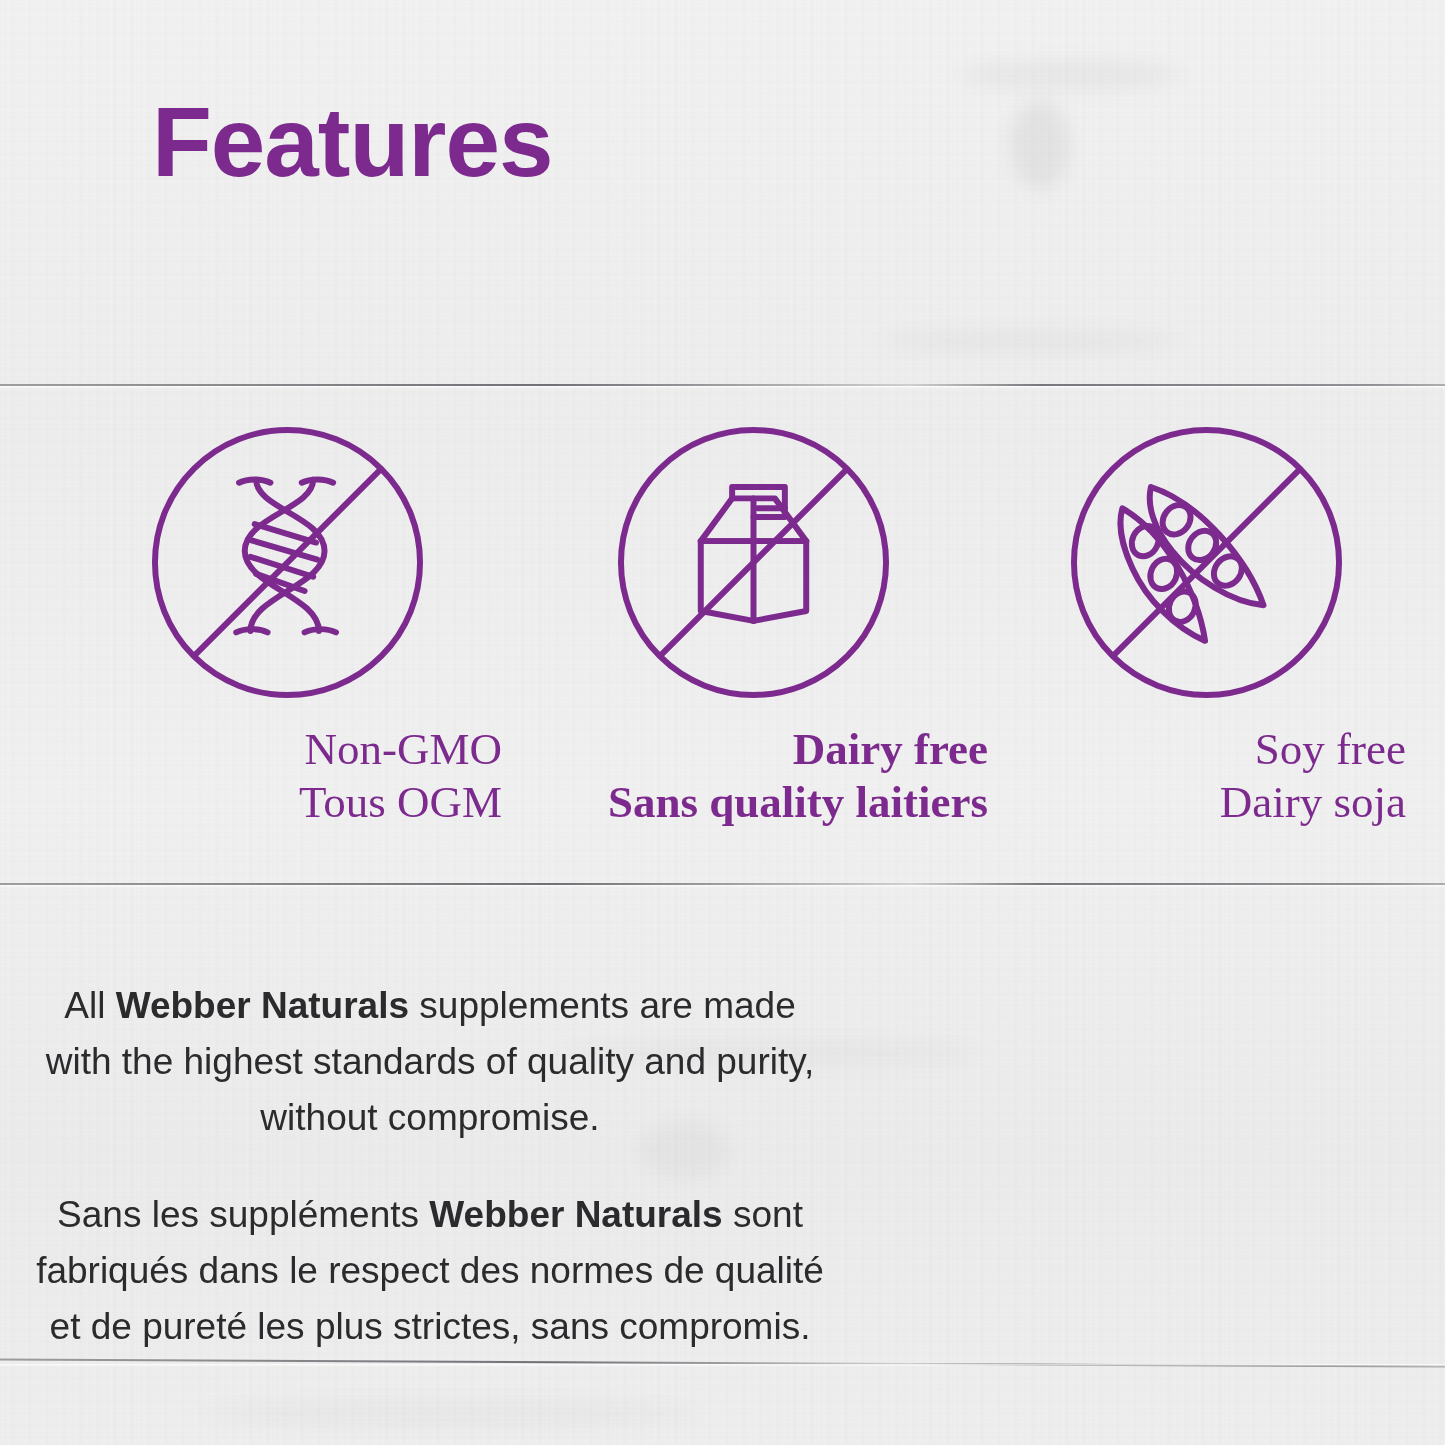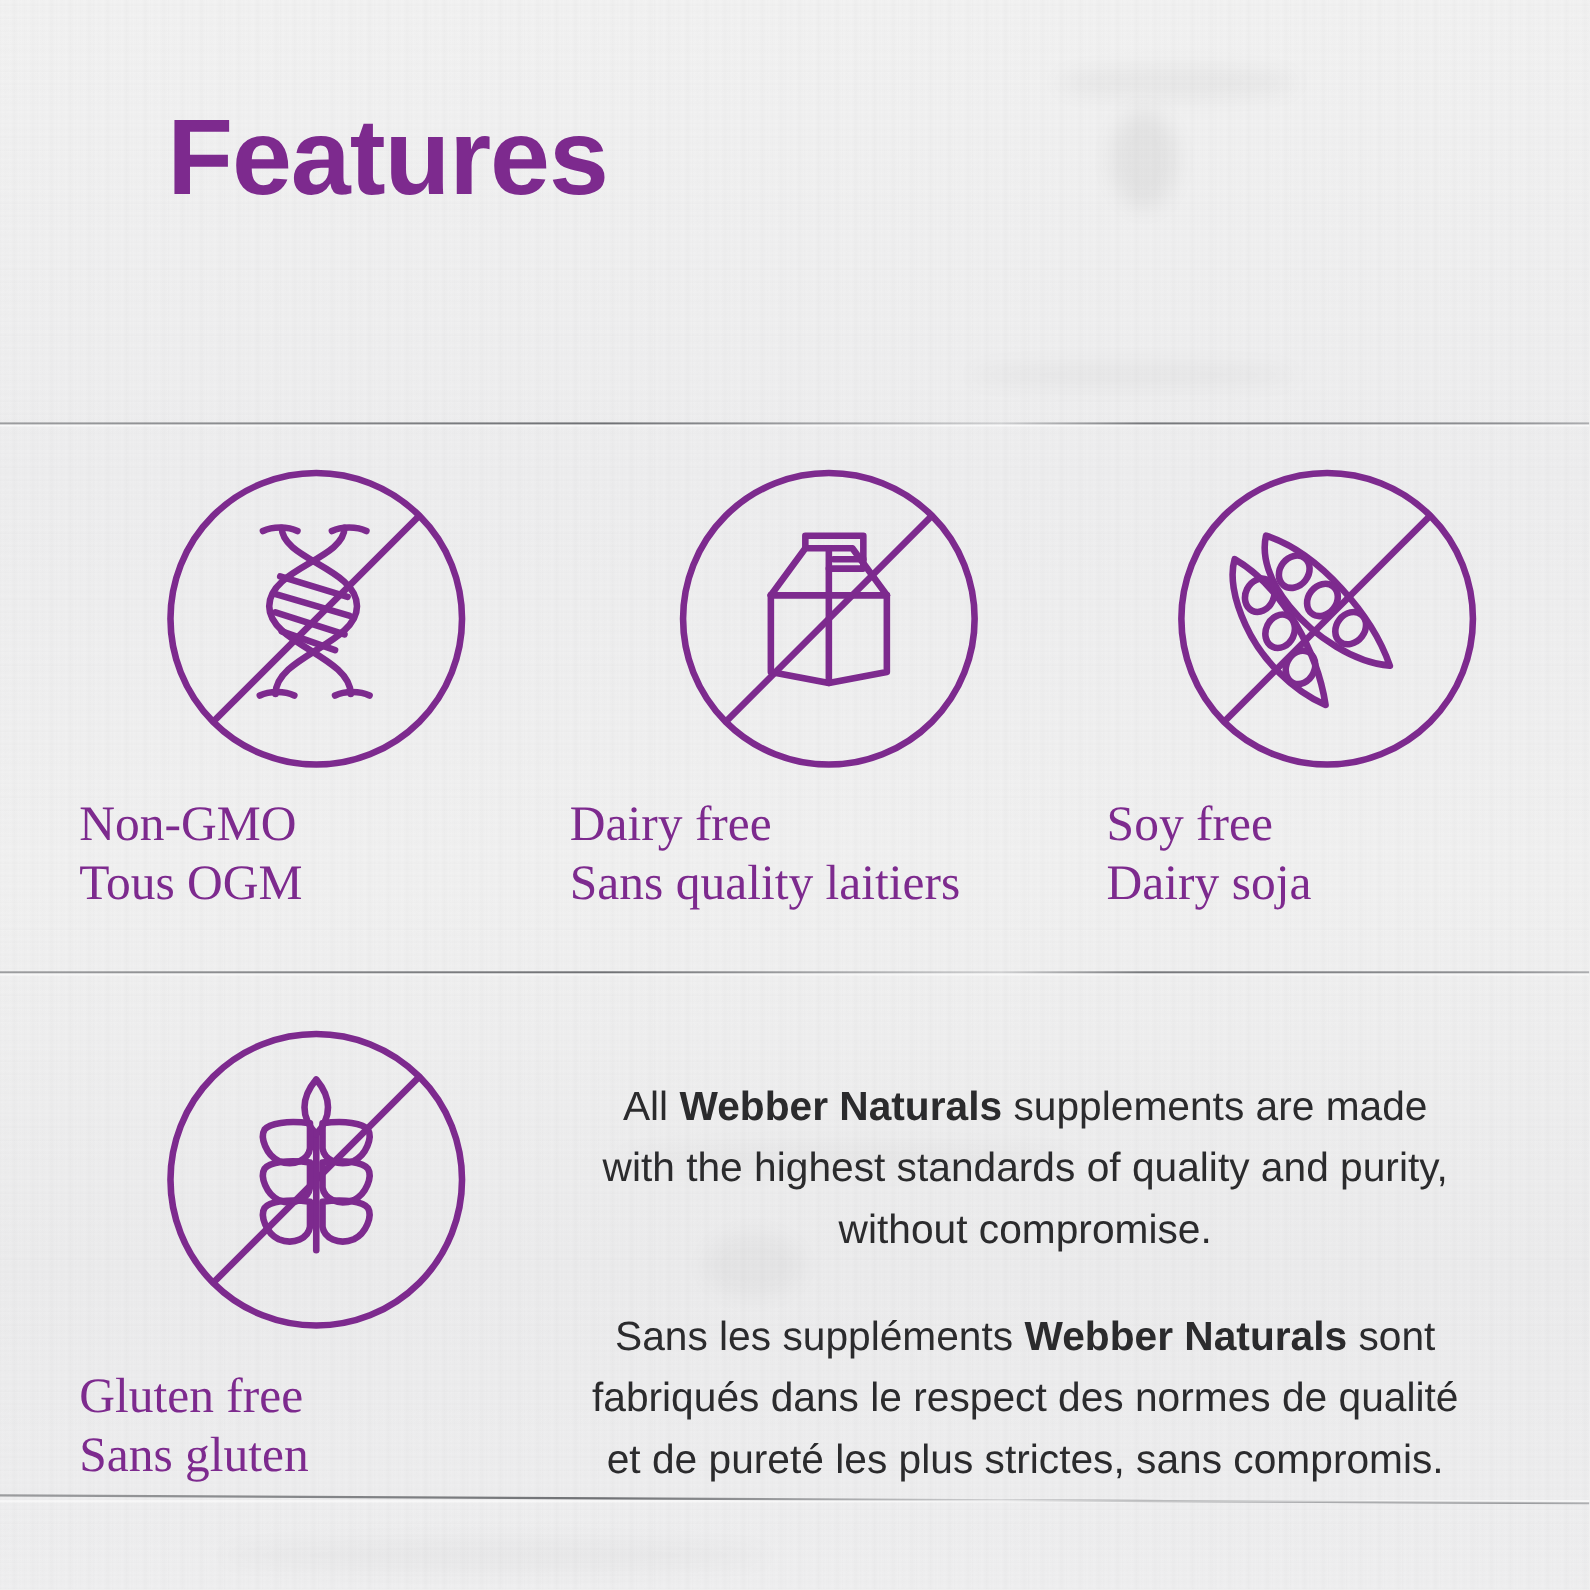--- a/index.html
+++ b/index.html
@@ -101,39 +101,39 @@
   }
 
   #row-top {
     left: 0;
     top: 420px;
     width: 1445px;
   }
 
   .feature {
     position: relative;
-    text-align: left;
+    text-align: right;
   }
   .feature .badge {
     margin: 0 auto;
     width: 285px;
     height: 285px;
   }
   .feature .caption {
     margin-top: 18px;
     color: #7d2a8e;
     font-family: "Liberation Serif", serif;
     font-size: 45px;
     line-height: 1.17;
     white-space: nowrap;
   }
   .feature .caption .cap-line { display: block; }
 
   #feat-nongmo  { width: 430px; margin-left: 72px; }
-  #feat-dairy   { width: 470px; margin-left: 16px; }
+  #feat-dairy   { width: 470px; margin-left: 16px; font-weight: bold; }
   #feat-soy     { width: 400px; margin-left: 18px; }
 
   
   #row-bottom {
     position: absolute;
     left: 0;
     top: 930px;
     width: 1445px;
     display: flex;
     align-items: flex-start;
@@ -258,44 +258,20 @@
       </div>
       <div class="caption">
         <span class="cap-line">Soy free</span>
         <span class="cap-line">Dairy soja</span>
       </div>
     </div>
   </div>
 
   <div id="row-bottom">
 
-    <div class="feature" id="feat-gluten">
-      <div class="badge">
-        <svg viewBox="0 0 200 200" fill="none" stroke="#7d2a8e" stroke-width="4.2" stroke-linecap="round" stroke-linejoin="round">
-          <circle cx="100" cy="100" r="93"></circle>
-          <line x1="35" y1="165" x2="165" y2="35"></line>
-
-          <line x1="100" y1="72" x2="100" y2="145"></line>
-
-          <path d="M100 36 C110 48, 110 60, 100 71 C90 60, 90 48, 100 36 Z"></path>
-
-          <path d="M96 64 C82 62, 70 64, 67 68 C64 73, 68 84, 76 88 C86 92, 95 87, 96 80 Z"></path>
-          <path d="M96 89 C82 87, 70 89, 67 93 C64 98, 68 109, 76 113 C86 117, 95 112, 96 105 Z"></path>
-          <path d="M96 114 C82 112, 70 114, 67 118 C64 123, 68 134, 76 138 C86 142, 95 137, 96 130 Z"></path>
-
-          <path d="M104 64 C118 62, 130 64, 133 68 C136 73, 132 84, 124 88 C114 92, 105 87, 104 80 Z"></path>
-          <path d="M104 89 C118 87, 130 89, 133 93 C136 98, 132 109, 124 113 C114 117, 105 112, 104 105 Z"></path>
-          <path d="M104 114 C118 112, 130 114, 133 118 C136 123, 132 134, 124 138 C114 142, 105 137, 104 130 Z"></path>
-        </svg>
-      </div>
-      <div class="caption">
-        <span class="cap-line">Gluten free</span>
-        <span class="cap-line">Sans gluten</span>
-      </div>
-    </div>
 
     <div id="copy">
       <p><span>All </span><b>Webber Naturals</b><span> supplements are made with the highest standards of quality and purity, without compromise.</span></p>
       <p><span>Sans les suppléments </span><b>Webber Naturals</b><span> sont fabriqués dans le respect des normes de qualité et de pureté les plus strictes, sans compromis.</span></p>
     </div>
   </div>
 
 </div>
 
 </body></html>

